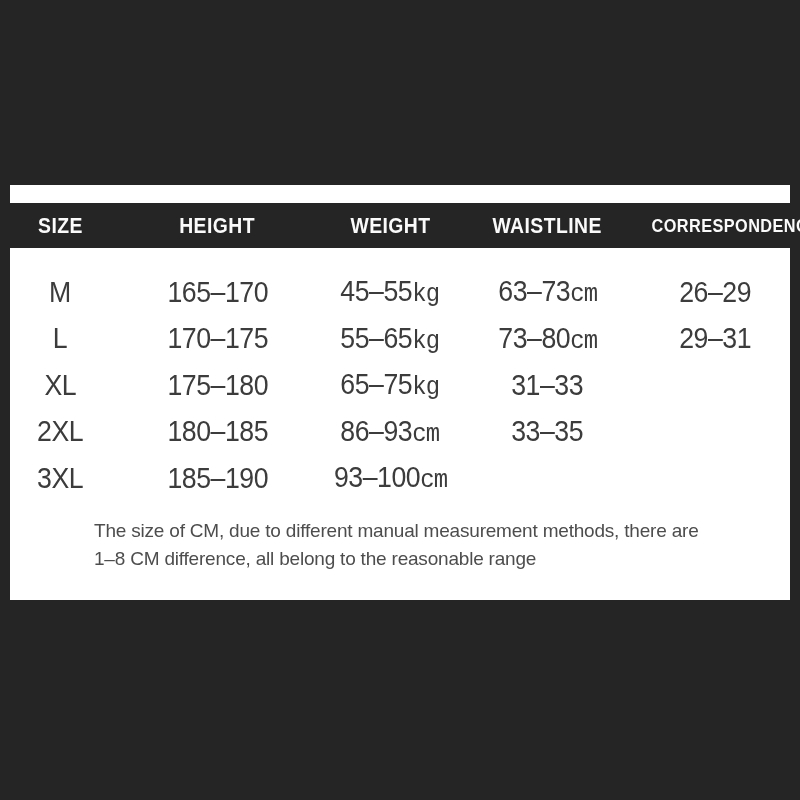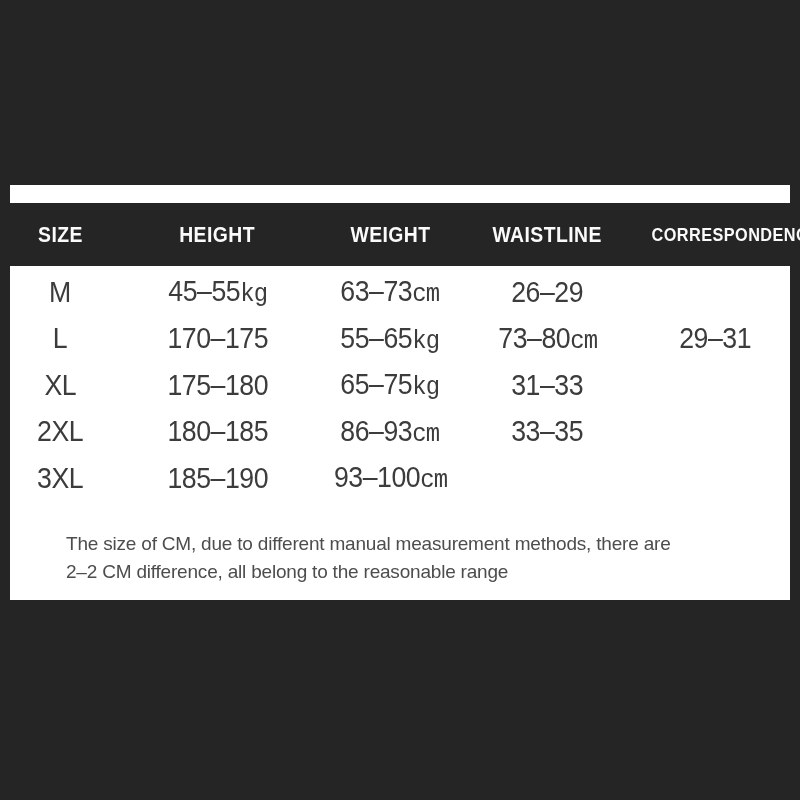--- a/index.html
+++ b/index.html
@@ -14,21 +14,21 @@
   .panel {
     position: absolute;
     left: 10px; top: 185px;
     width: 780px; height: 415px;
     background: #ffffff;
   }
 
   .header-band {
     position: absolute;
     left: 0; top: 203px;
-    width: 800px; height: 63px;
+    width: 800px; height: 45px;
     background: #252525;
   }
   .grid5 {
     display: grid;
     grid-template-columns: 100px 215px 130px 185px 150px;
     height: 100%;
     align-items: center;
   }
   .header-band .grid5 { padding: 0 10px; }
 
@@ -56,23 +56,23 @@
   }
   .cell .cval { display: inline-block; transform: scaleX(0.92); transform-origin: center; letter-spacing: -0.5px; }
   .unit {
     font-family: "Liberation Mono", monospace;
     font-size: 26px;
     letter-spacing: -1px;
   }
 
   .note {
     position: absolute;
-    left: 10px; top: 530px;
+    left: 10px; top: 517px;
     width: 780px;
-    padding-left: 56px;
+    padding-left: 84px;
     box-sizing: border-box;
     color: #4d4d4d;
     font-size: 19px;
     line-height: 27.5px;
     letter-spacing: -0.2px;
   }
 </style>
 </head>
 <body>
 
@@ -87,20 +87,21 @@
       <div class="hcell"><span class="cval">WEIGHT</span></div>
       <div class="hcell"><span class="cval">WAISTLINE</span></div>
       <div class="hcell small"><span class="cval">CORRESPONDENCE</span></div>
     </div>
   </div>
 
   <div class="rows">
 
     <div class="trow grid5">
       <div class="cell"><span class="cval">M</span></div>
+      <div class="cell"><span class="cval">165–170</span></div>
       <div class="cell"><span class="cval"><span>45–55</span><span class="unit">kg</span></span></div>
       <div class="cell"><span class="cval"><span>63–73</span><span class="unit">cm</span></span></div>
       <div class="cell"><span class="cval">26–29</span></div>
     </div>
 
     <div class="trow grid5">
       <div class="cell"><span class="cval">L</span></div>
       <div class="cell"><span class="cval">170–175</span></div>
       <div class="cell"><span class="cval"><span>55–65</span><span class="unit">kg</span></span></div>
       <div class="cell"><span class="cval"><span>73–80</span><span class="unit">cm</span></span></div>
@@ -124,16 +125,16 @@
     <div class="trow grid5">
       <div class="cell"><span class="cval">3XL</span></div>
       <div class="cell"><span class="cval">185–190</span></div>
       <div class="cell"><span class="cval"><span>93–100</span><span class="unit">cm</span></span></div>
     </div>
 
   </div>
 
   <div class="note">
     <div>The size of CM, due to different manual measurement methods, there are</div>
-    <div>2–2 CM difference, all belong to the reasonable range</div>
+    <div>1–8 CM difference, all belong to the reasonable range</div>
   </div>
 
 </div>
 
 </body></html>

